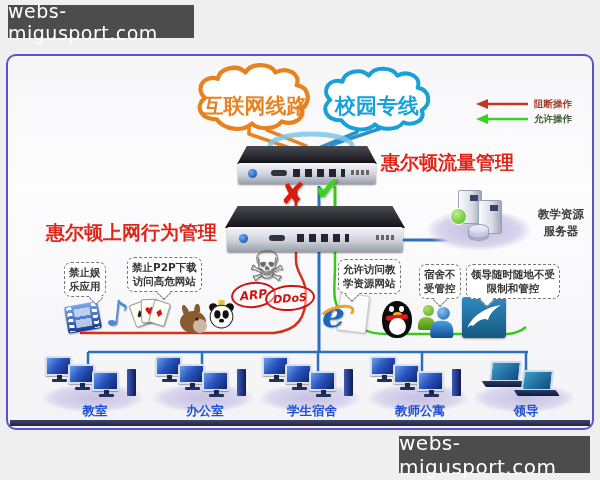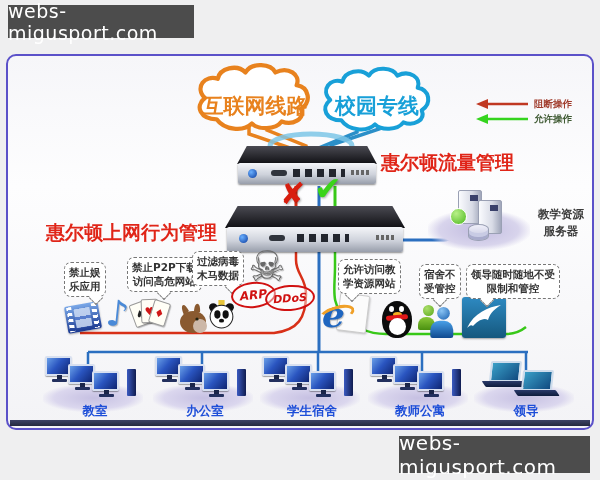--- a/index.html
+++ b/index.html
@@ -196,24 +196,20 @@
   </div>
 
   <div class="callout tail-right" style="left:64px; top:262px;">
     <div>禁止娱</div>
     <div>乐应用</div>
   </div>
   <div class="callout" style="left:127px; top:257px;">
     <div>禁止P2P下载</div>
     <div>访问高危网站</div>
   </div>
-  <div class="callout tail-right" style="left:192px; top:251px;">
-    <div>过滤病毒</div>
-    <div>木马数据</div>
-  </div>
   <div class="callout tail-left" style="left:338px; top:259px;">
     <div>允许访问教</div>
     <div>学资源网站</div>
   </div>
   <div class="callout" style="left:419px; top:264px;">
     <div>宿舍不</div>
     <div>受管控</div>
   </div>
   <div class="callout tail-left" style="left:466px; top:264px;">
     <div>领导随时随地不受</div>

